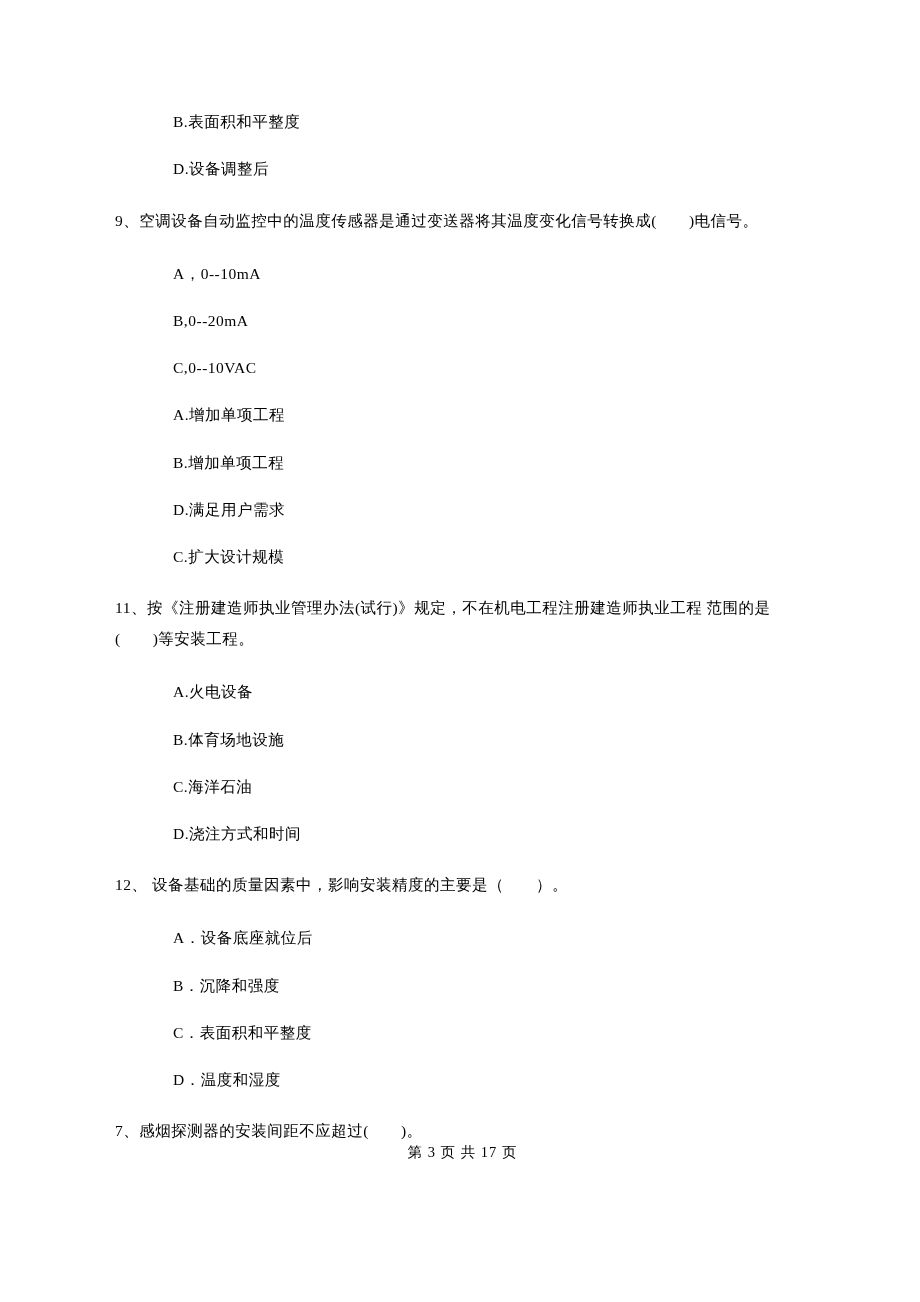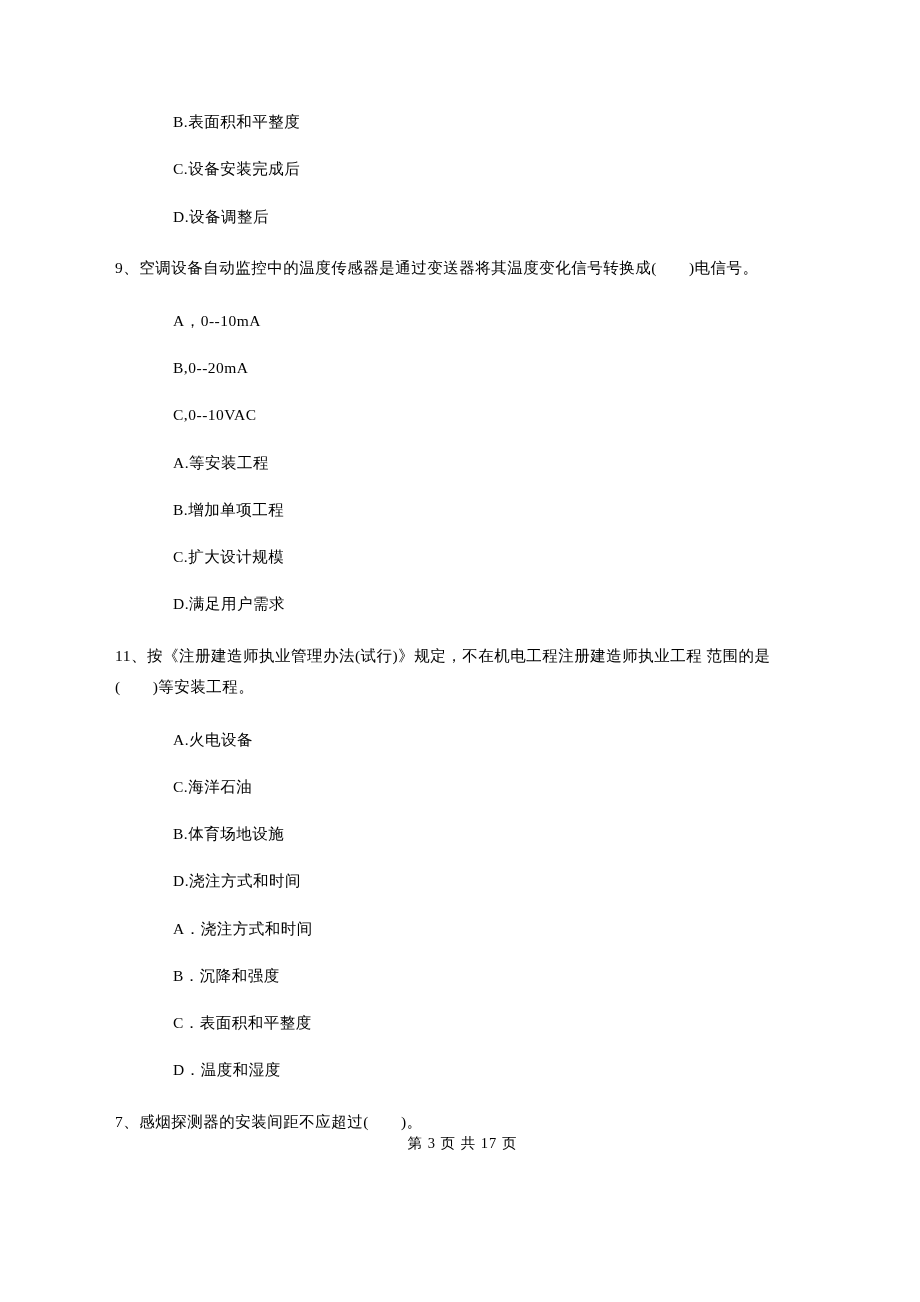--- a/index.html
+++ b/index.html
@@ -36,40 +36,40 @@
   }
   .last-option {
   }
 </style>
 </head>
 <body>
 
 <div class="page">
 
   <div class="option">B.表面积和平整度</div>
-  <div class="option">C.设备安装完成后</div>
   <div class="option">D.设备调整后</div>
 
   <div class="question">9、空调设备自动监控中的温度传感器是通过变送器将其温度变化信号转换成(　　)电信号。</div>
   <div class="option">A，0--10mA</div>
   <div class="option">B,0--20mA</div>
   <div class="option">C,0--10VAC</div>
 
-  <div class="option">A.等安装工程</div>
+  <div class="option">A.增加单项工程</div>
   <div class="option">B.增加单项工程</div>
+  <div class="option">D.满足用户需求</div>
   <div class="option">C.扩大设计规模</div>
-  <div class="option">D.满足用户需求</div>
 
   <div class="question">11、按《注册建造师执业管理办法(试行)》规定，不在机电工程注册建造师执业工程 范围的是(　　)等安装工程。</div>
   <div class="option">A.火电设备</div>
+  <div class="option">B.体育场地设施</div>
   <div class="option">C.海洋石油</div>
-  <div class="option">B.体育场地设施</div>
   <div class="option">D.浇注方式和时间</div>
 
-  <div class="option">A．浇注方式和时间</div>
+  <div class="question">12、 设备基础的质量因素中，影响安装精度的主要是（　　）。</div>
+  <div class="option">A．设备底座就位后</div>
   <div class="option">B．沉降和强度</div>
   <div class="option">C．表面积和平整度</div>
   <div class="option last-option">D．温度和湿度</div>
 
   <div class="question" style="margin-bottom:4px;">7、感烟探测器的安装间距不应超过(　　)。</div>
 
   <div class="footer">第 3 页 共 17 页</div>
 </div>
 
 </body></html>

